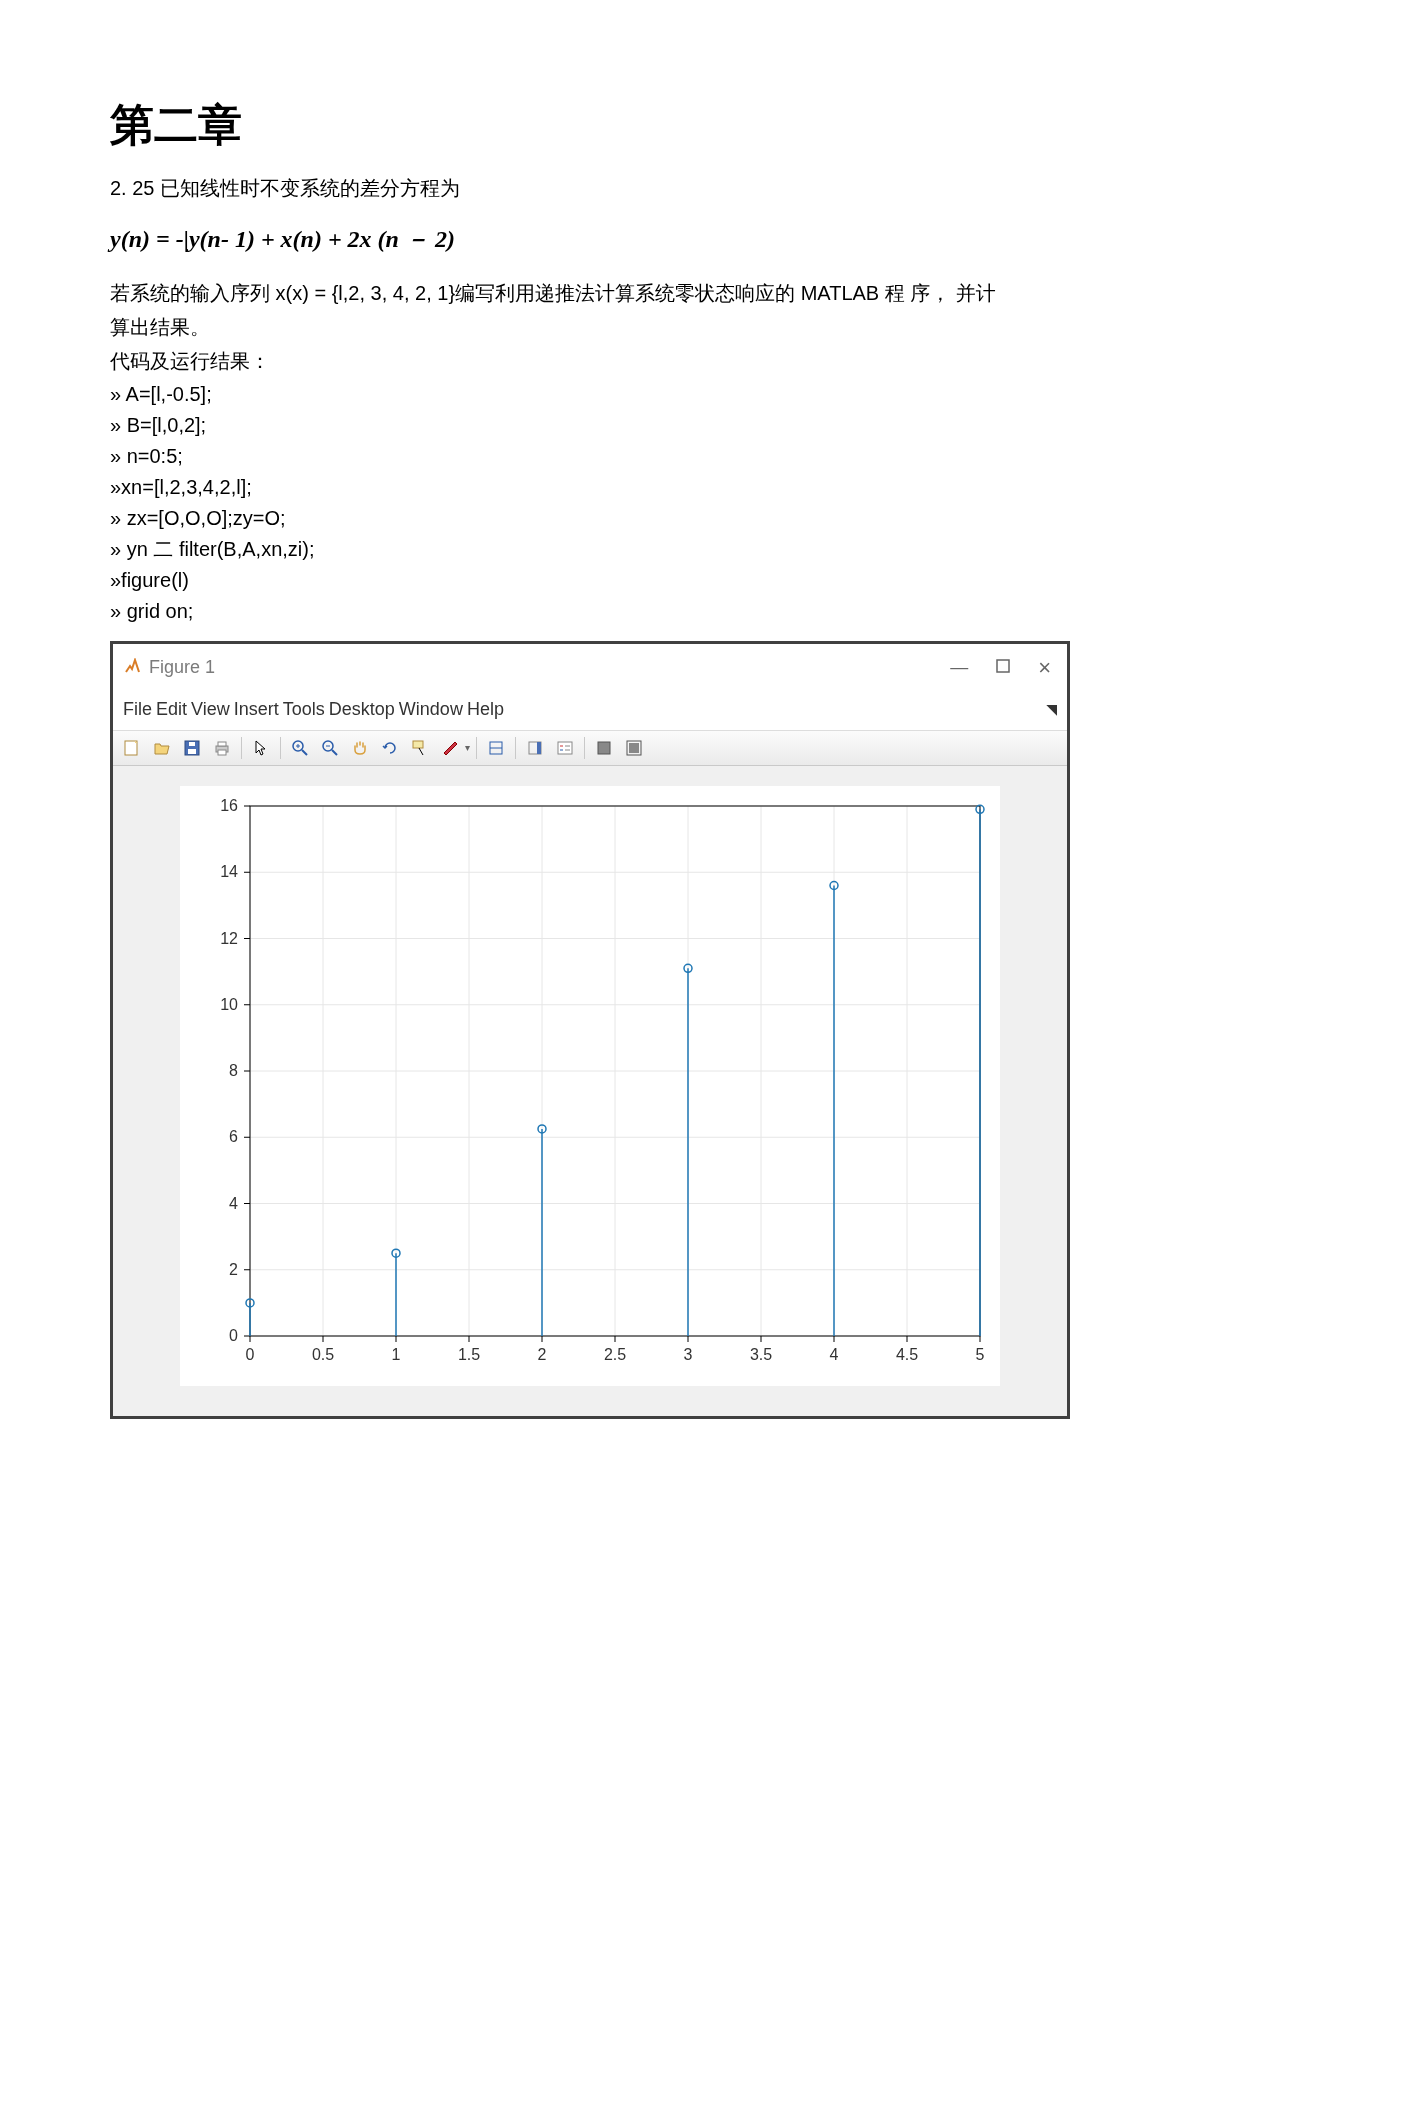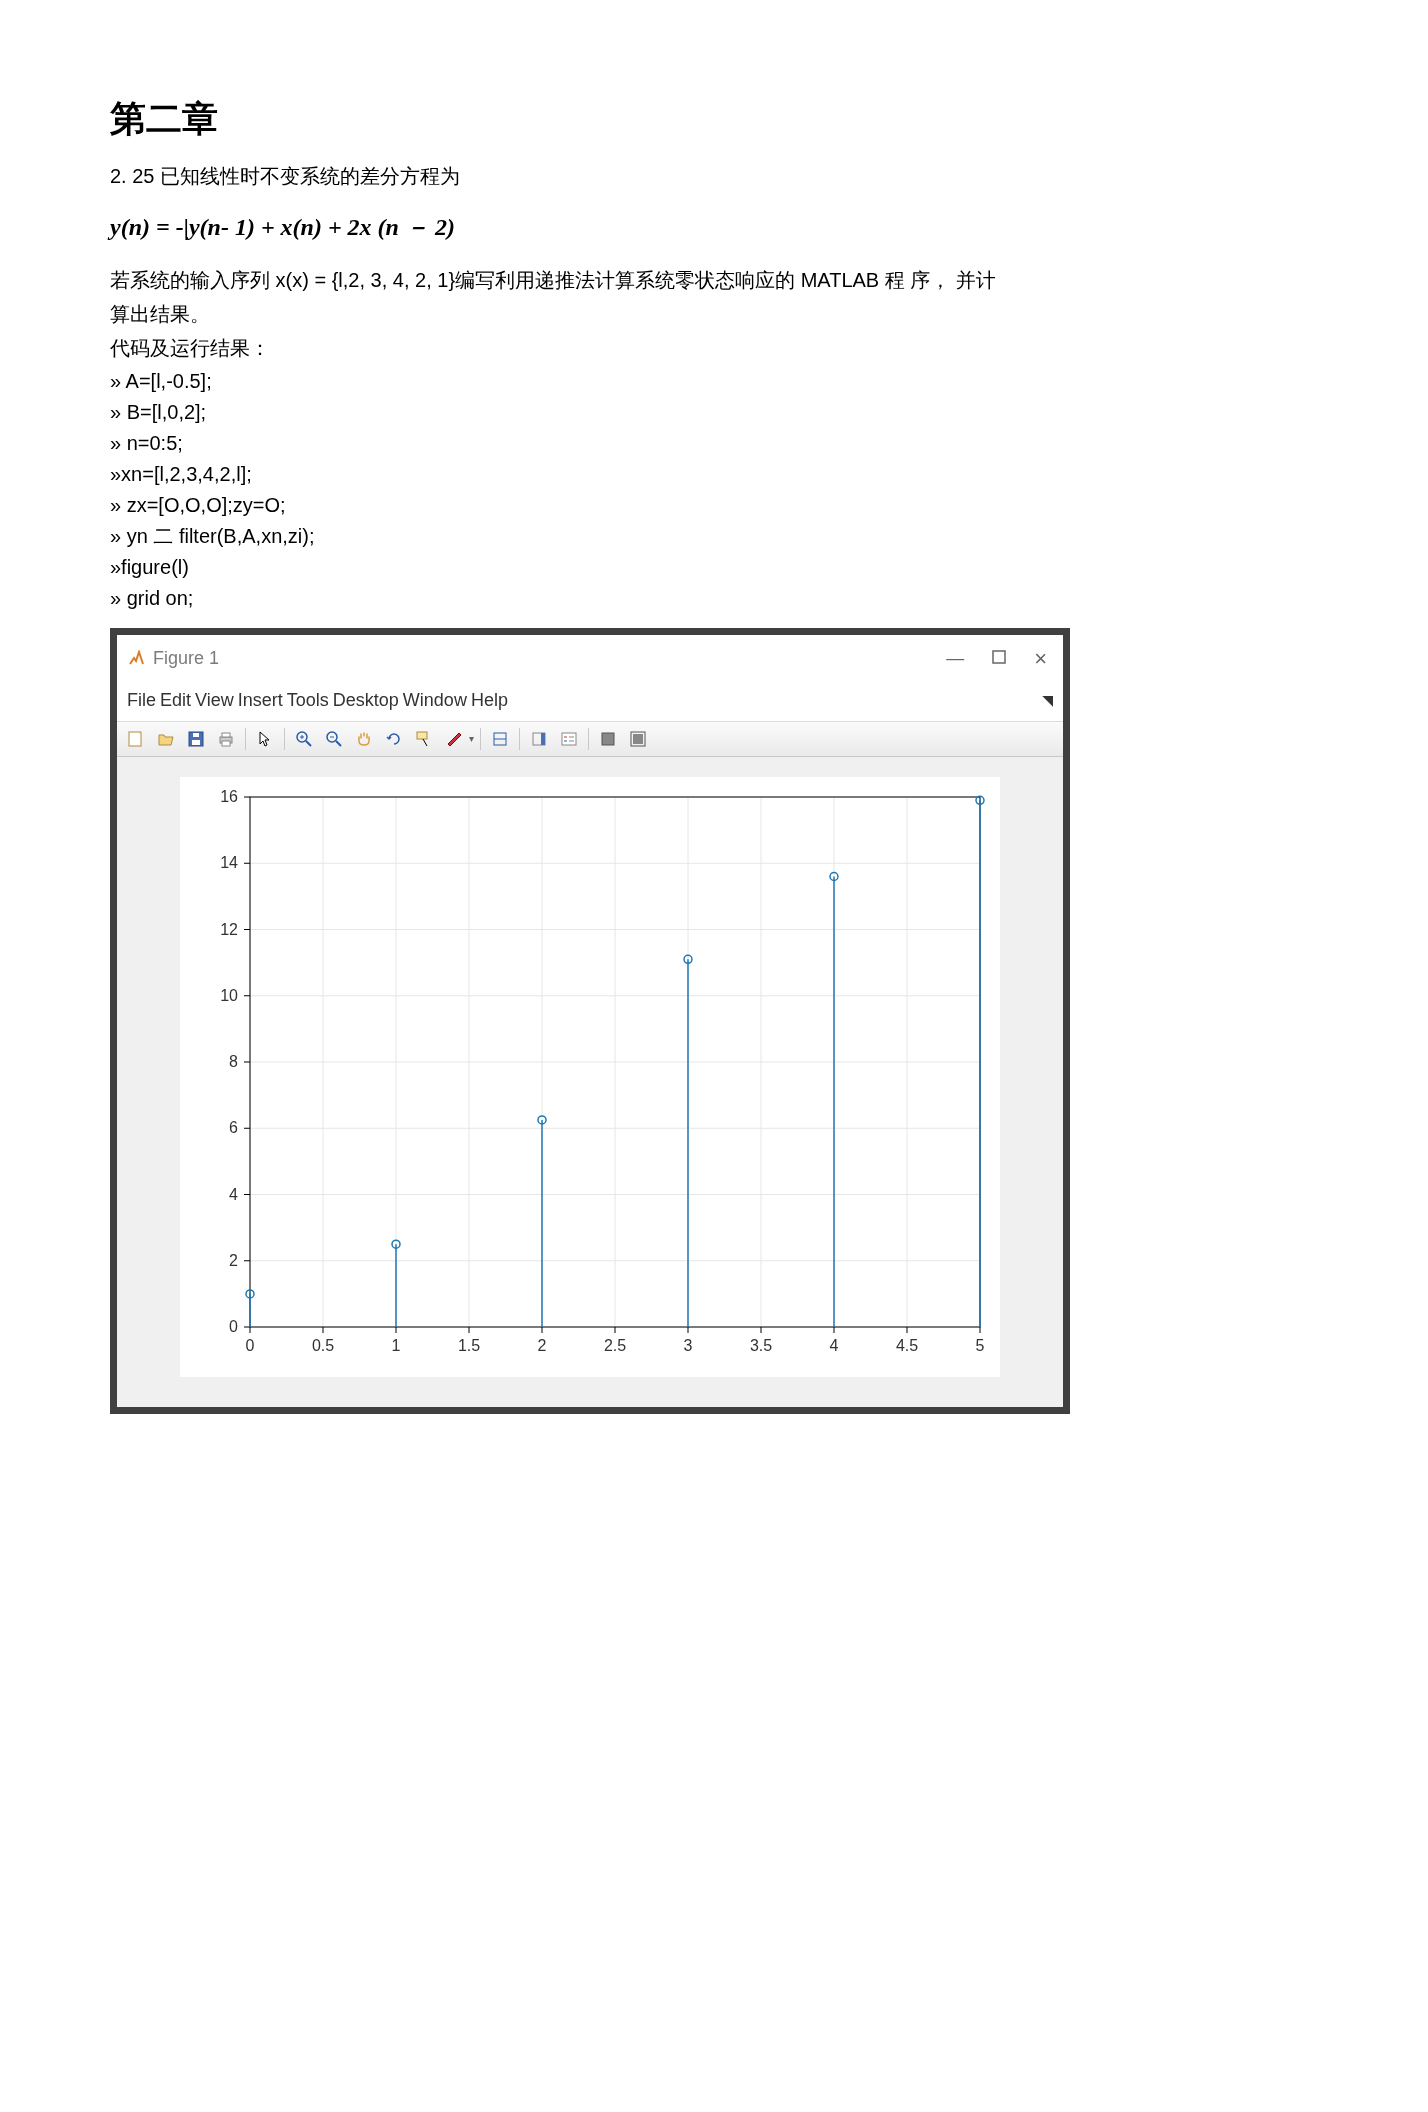--- a/index.html
+++ b/index.html
@@ -7,21 +7,21 @@
     margin: 0;
     padding: 90px 110px;
     font-family: "Microsoft YaHei", "SimSun", sans-serif;
     font-size: 20px;
     line-height: 1.6;
     color: #000;
     background: #fff;
     width: 1428px;
   }
   .heading {
-    font-size: 36px;
+    font-size: 44px;
     font-weight: bold;
     margin-bottom: 12px;
   }
   .problem-line {
     margin-bottom: 16px;
   }
   .equation {
     text-align: left;
     font-weight: bold;
     font-style: italic;
@@ -33,21 +33,21 @@
     margin-bottom: 2px;
   }
   .code-line {
     font-family: Liberation Sans, sans-serif;
     font-size: 20px;
     line-height: 1.55;
   }
   .justify { text-align: justify; text-justify: inter-ideograph; }
   .figure-window {
     margin-top: 14px;
-    border: 7px solid #404040;
+    border: 3px solid #404040;
     width: 960px;
     background: #0ea5e9;
   }
   .title-bar {
     display: flex;
     align-items: center;
     padding: 6px 10px;
     background: #fff;
     border-bottom: 0;
     font-size: 18px;

